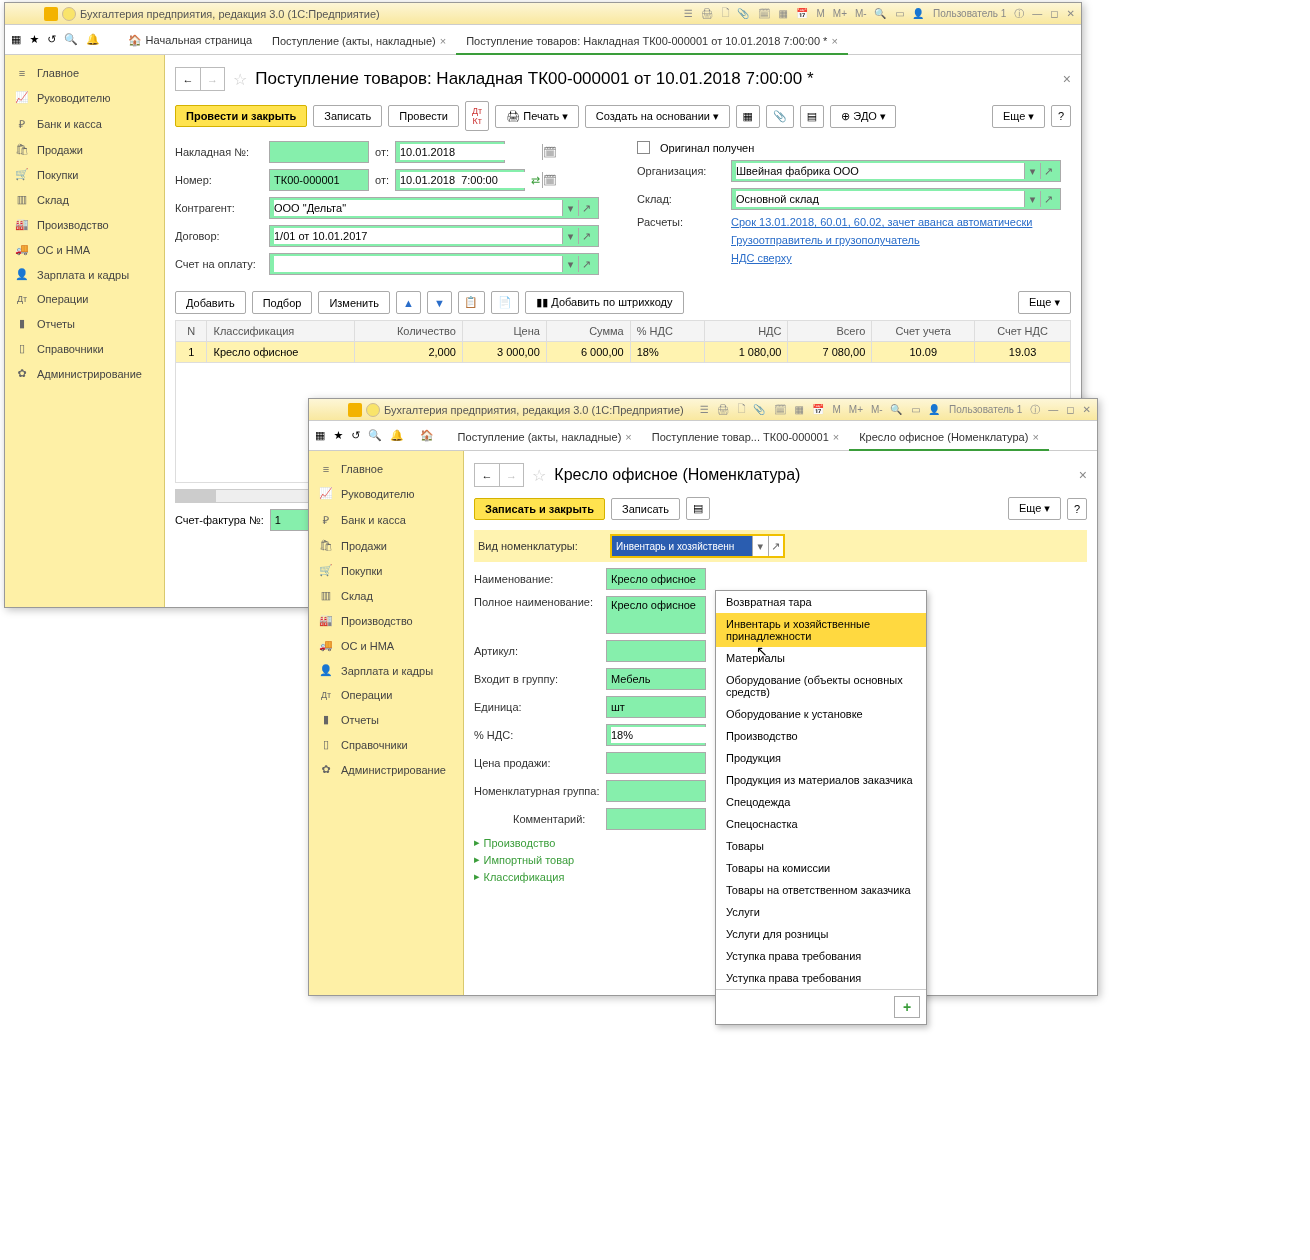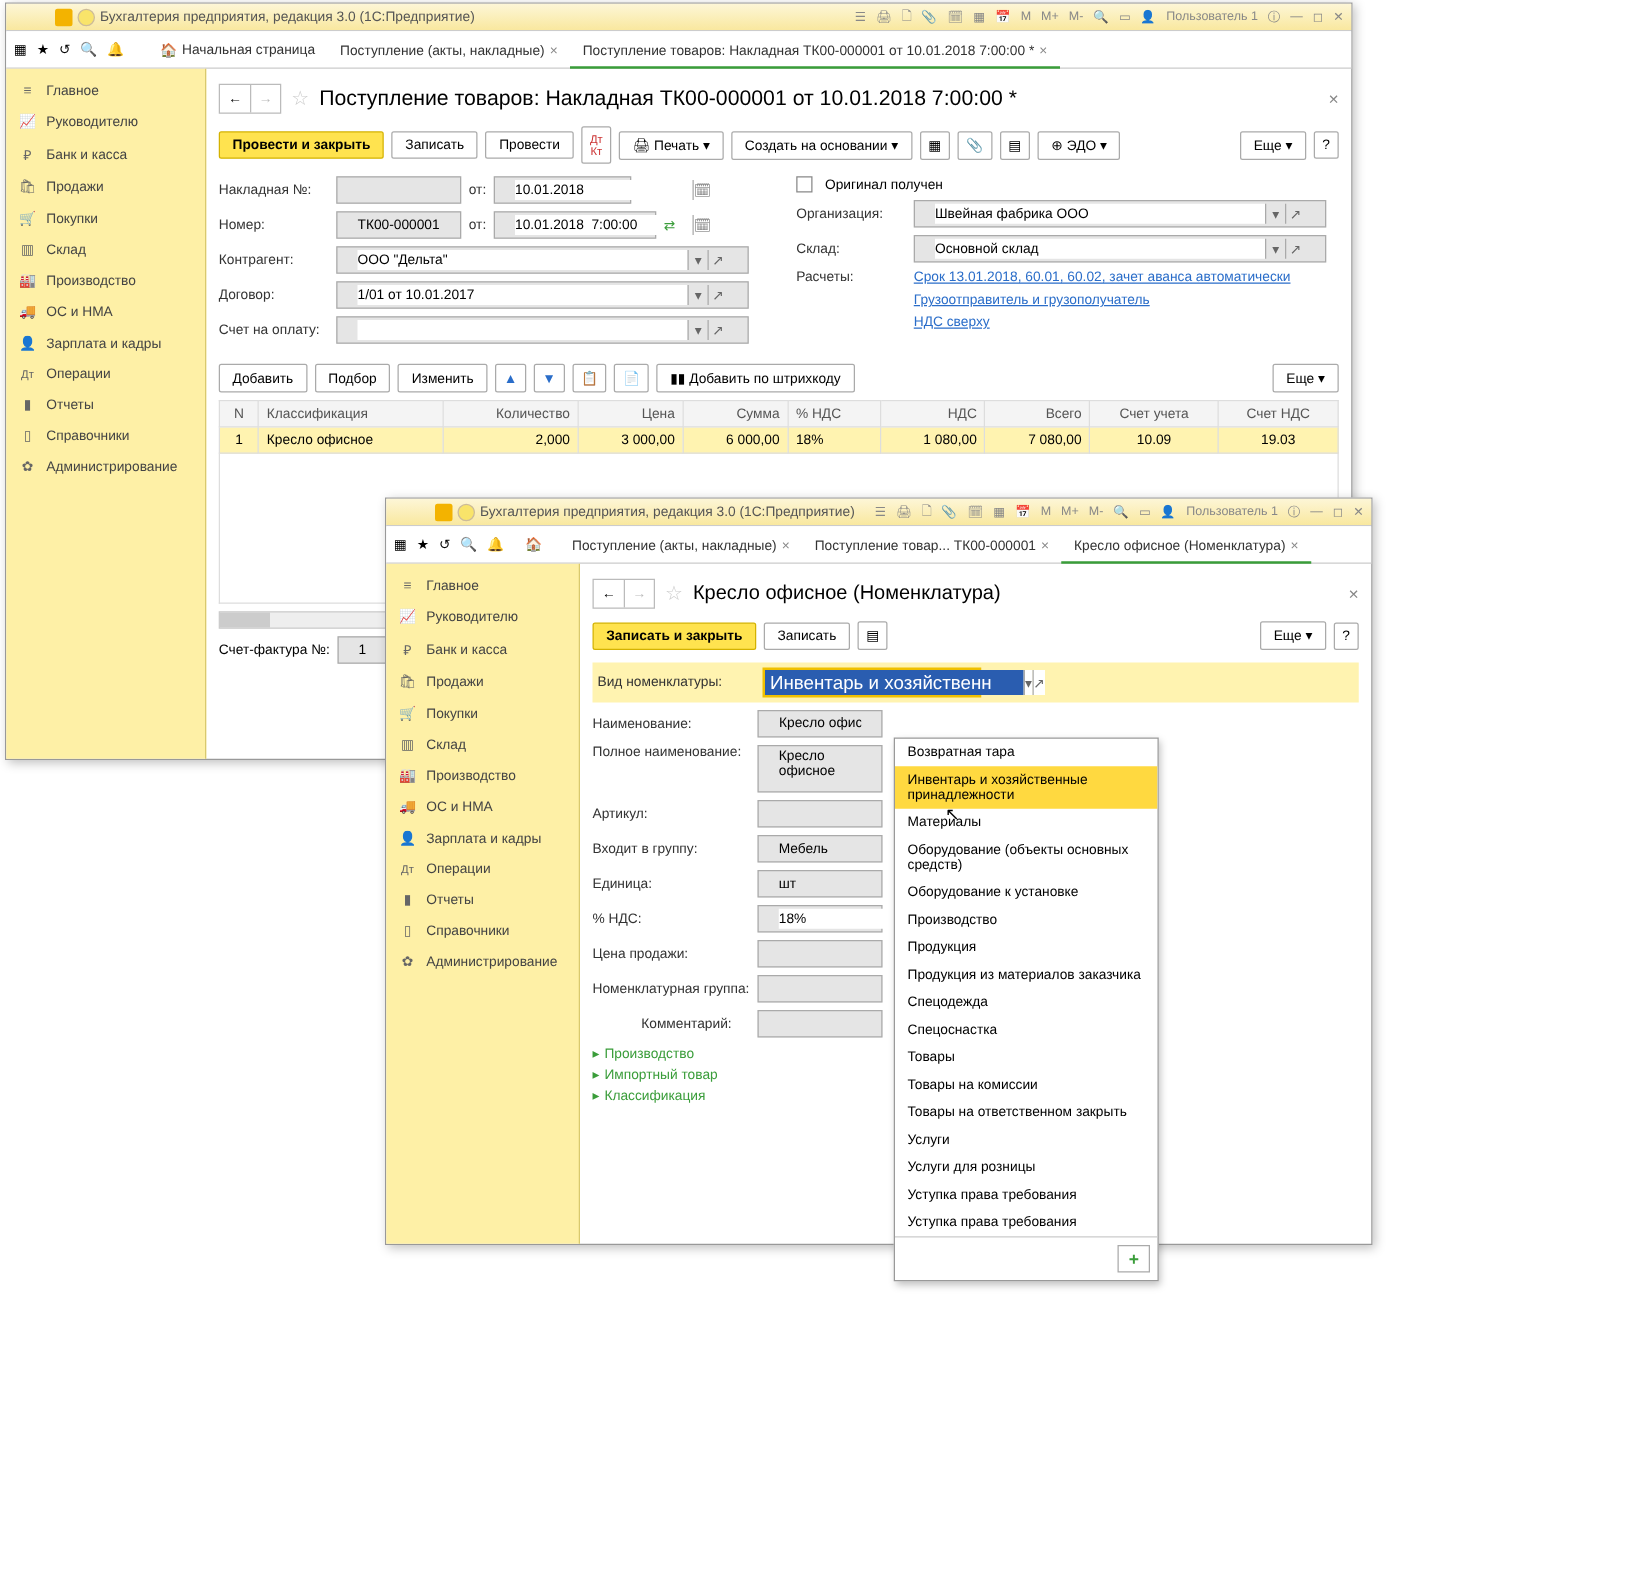--- a/index.html
+++ b/index.html
@@ -25,21 +25,21 @@
   .doc-title { display:flex; align-items:center; gap:8px; margin:4px 0 10px; }
   .doc-title h2 { font-size:17px; font-weight:normal; }
   .doc-title .star { color:#ccc; font-size:16px; }
   .doc-title .close { margin-left:auto; color:#888; font-size:14px; cursor:pointer; }
   .btnrow { display:flex; gap:6px; align-items:center; margin-bottom:10px; flex-wrap:wrap; }
   .btn { background:#fff; border:1px solid #aaa; padding:4px 10px; cursor:pointer; border-radius:2px; }
   .btn.yellow { background:#ffe34f; border-color:#d4b200; font-weight:bold; }
   .btn.icon-only { padding:4px 6px; }
   .formrow { display:flex; align-items:center; gap:6px; margin-bottom:6px; }
   .formrow .lbl { width:88px; color:#333; }
-  .input { border:1px solid #aaa; height:22px; padding:2px 16px; background:#e5e5e5; }
+  .input { border:1px solid #aaa; height:22px; padding:2px 4px; background:#86efac; }
   .input.combo { display:flex; }
   .input.combo input { border:0; flex:1; outline:none; font-size:11px; }
   .combo .dd { width:16px;border-left:1px solid #aaa;display:flex;align-items:center;justify-content:center;cursor:pointer;color:#666; }
   .combo .open { width:16px;border-left:1px solid #aaa;display:flex;align-items:center;justify-content:center;cursor:pointer;color:#666; }
   .link { color:#2a6dc9; text-decoration:underline; cursor:pointer; }
   .halfcols { display:flex; gap:28px; }
   .halfcols > div { flex:1; }
   .table-toolbar { display:flex; gap:6px; margin:10px 0 0; }
   table.grid { width:100%; border-collapse:collapse; margin-top:6px; }
   table.grid th, table.grid td { border:1px solid #ddd; padding:4px 6px; text-align:left; }
@@ -54,21 +54,21 @@
   .section-tabs .stab { color:#2a6dc9; cursor:pointer; }
   .section-tabs .stab.active { color:#333; border-bottom:2px solid #888; padding-bottom:2px; }
   .expand { color:#3a9d3a; cursor:pointer; display:flex;align-items:center;gap:4px; margin:4px 0; }
   .dropdown-panel { position:absolute; border:1px solid #999; background:#fff; box-shadow:2px 3px 6px rgba(0,0,0,.25); z-index:50; max-height:440px; overflow:auto; width:212px; }
   .dropdown-panel .opt { padding:5px 10px; cursor:pointer; }
   .dropdown-panel .opt.sel { background:#ffd940; }
   .dropdown-panel .addbtn { border-top:1px solid #ccc; padding:6px; text-align:right; }
   .dropdown-panel .addbtn button { border:1px solid #aaa; background:#fff; width:26px;height:22px;color:#3a9d3a;font-weight:bold;font-size:14px; }
   .checkbox-fake { width:13px;height:13px;border:1px solid #888;display:inline-block;vertical-align:middle;margin-right:4px;background:#fff; }
   .hl-input { border:2px solid #f0c000; background:#fff; display:flex; height:24px; }
-  .hl-input input { border:0; background:#2a5db0; color:#fff; flex:1; padding:2px 4px; font-size:15px; }
+  .hl-input input { border:0; background:#2a5db0; color:#fff; flex:1; padding:2px 4px; font-size:10px; }
   .hl-input .dd, .hl-input .open { width:16px;border-left:1px solid #aaa;display:flex;align-items:center;justify-content:center;cursor:pointer;color:#666;background:#fff; }
   .cursor-arrow { position:absolute; font-size:14px; color:#000; pointer-events:none; z-index:60; }
   .small-gray { color:#888; }
   .tb-mini { color:#888; font-size:10px; padding:0 2px; cursor:pointer; }
   .navarrows { display:flex; border:1px solid #bbb; }
   .navarrows span { width:24px;height:22px;display:flex;align-items:center;justify-content:center;cursor:pointer; }
   .navarrows span + span { border-left:1px solid #bbb; }
 </style>
 </head>
 <body>
@@ -526,20 +526,20 @@
       <div class="opt">Материалы</div>
       <div class="opt">Оборудование (объекты основных средств)</div>
       <div class="opt">Оборудование к установке</div>
       <div class="opt">Производство</div>
       <div class="opt">Продукция</div>
       <div class="opt">Продукция из материалов заказчика</div>
       <div class="opt">Спецодежда</div>
       <div class="opt">Спецоснастка</div>
       <div class="opt">Товары</div>
       <div class="opt">Товары на комиссии</div>
-      <div class="opt">Товары на ответственном закрыть</div>
+      <div class="opt">Товары на ответственном заказчика</div>
       <div class="opt">Услуги</div>
       <div class="opt">Услуги для розницы</div>
       <div class="opt">Уступка права требования</div>
       <div class="opt">Уступка права требования</div>
     </div>
   <div class="addbtn"><button>+</button></div>
 </div>
 
 </body></html>

